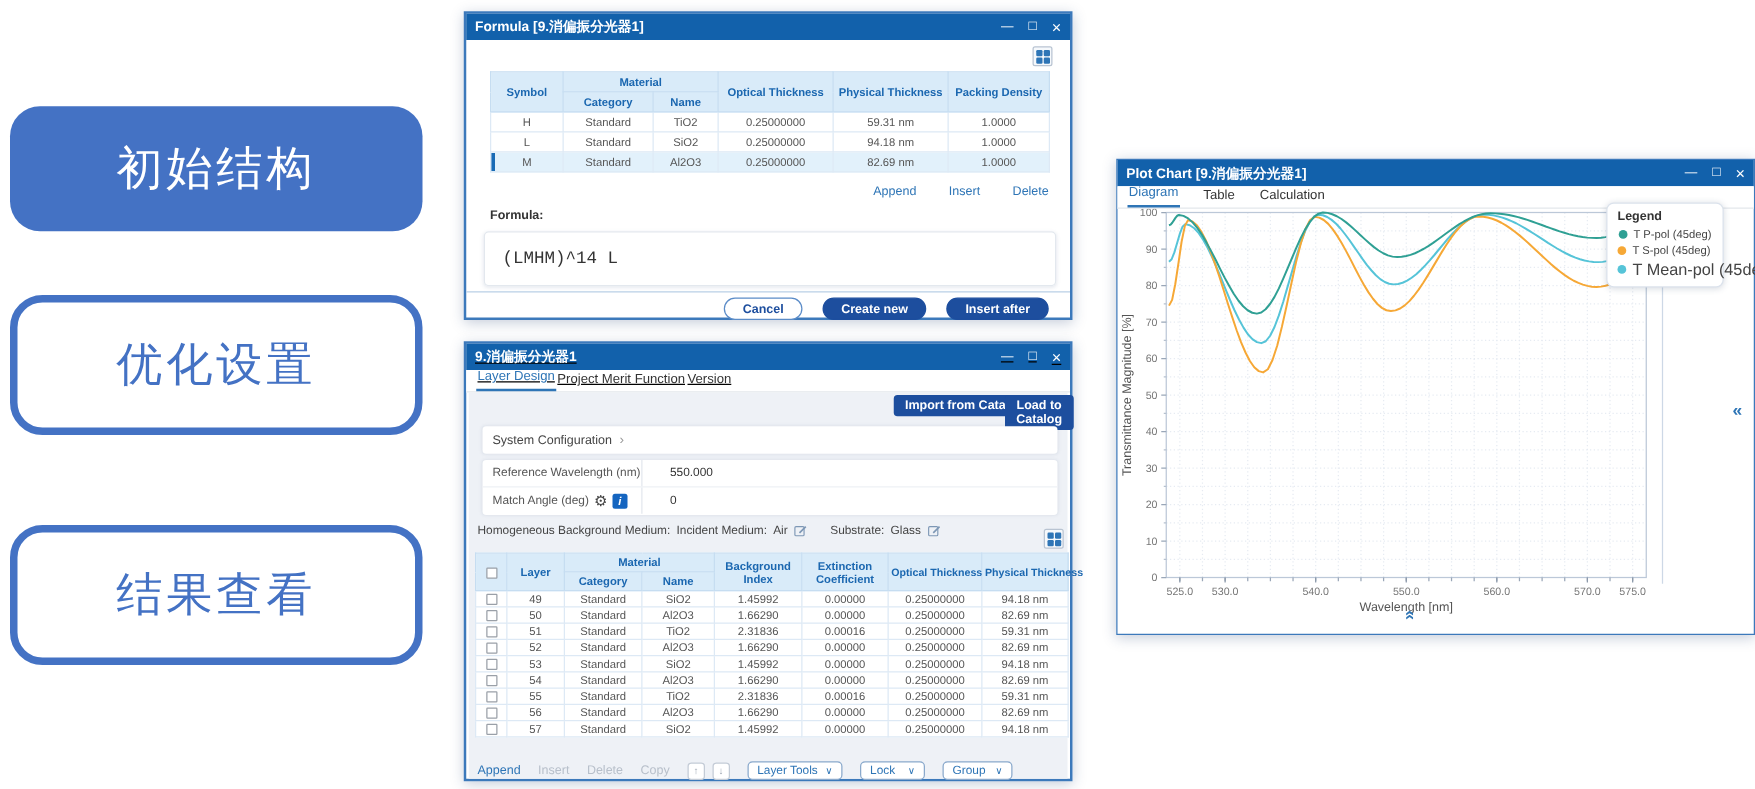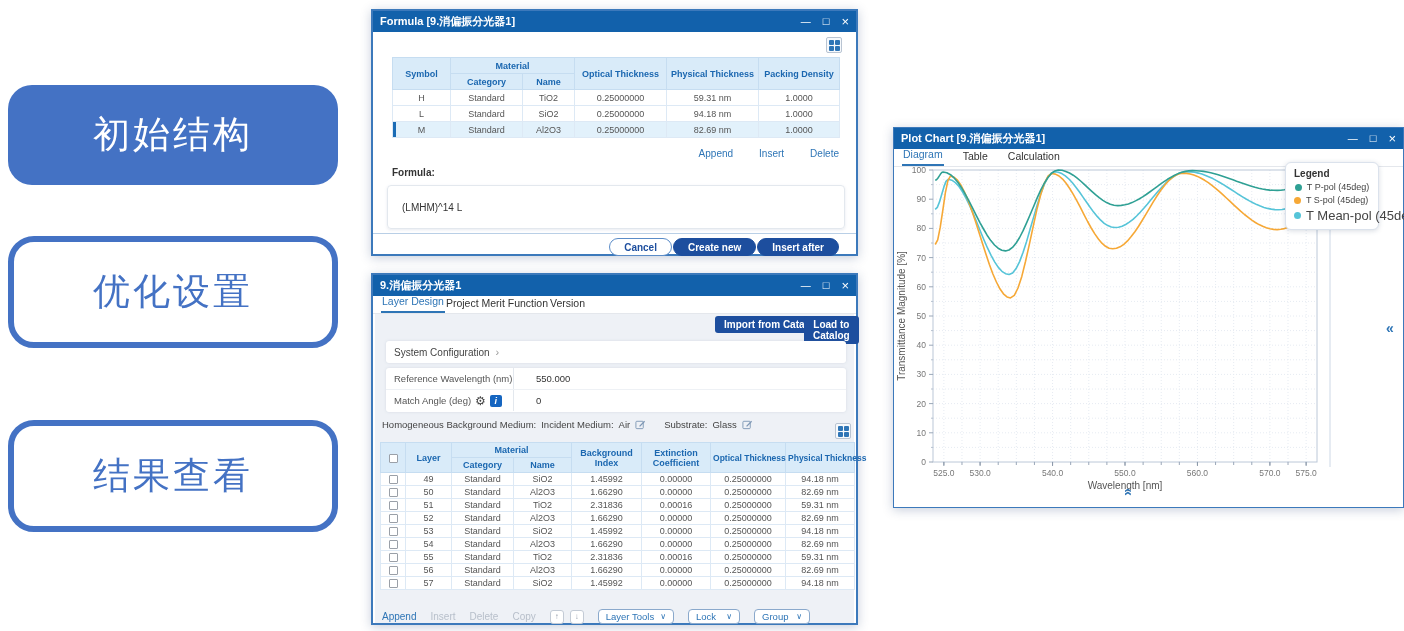--- a/index.html
+++ b/index.html
@@ -127,31 +127,31 @@
         </tr>
       </tbody>
   </table>
   <div class="abs" style="left:19px; top:137px; width:447px; display:flex; justify-content:flex-end; gap:26px;">
     <span class="link">Append</span>
     <span class="link">Insert</span>
     <span class="link">Delete</span>
   </div>
   <div class="abs" style="left:19px; top:156px; font-size:10px; font-weight:bold; color:#333;">Formula:</div>
   <div class="abs" style="left:14px; top:174px; width:458px; height:44px; border:1px solid #e3e8ee; border-radius:4px; box-shadow:0 1px 3px rgba(120,140,170,.18); display:flex; align-items:center; padding-left:14px;">
-    <span style="font-size:10px; color:#333;">(LMHM)^14 L</span>
+    <span style="font-size:14px; color:#333;font-family:Liberation Mono, monospace;">(LMHM)^14 L</span>
   </div>
   <div class="abs" style="left:0; top:222px; width:483px; border-top:1px solid #b9cfe6;"></div>
-  <div class="abs" style="left:0; top:227px; width:466px; display:flex; justify-content:flex-end; gap:1px;">
+  <div class="abs" style="left:0; top:227px; width:466px; display:flex; justify-content:flex-end; gap:16px;">
     <span class="pill-btn pill-cancel">Cancel</span>
     <span class="pill-btn pill-primary">Create new</span>
     <span class="pill-btn pill-primary">Insert after</span>
   </div>
 </div>
 
-<div class="win" style="left:371px; top:273px; width:487px; height:352px;">
+<div class="win" style="left:371px; top:273px; width:487px; height:352px;text-decoration:underline;">
   <div class="titlebar">
     <span class="title">9.消偏振分光器1</span>
     <span class="win-controls">
       <span>—</span>
       <span style="font-size:11px;">□</span>
       <span style="font-size:13px;">×</span>
     </span>
   </div>
   <div class="tabrow" style="height:18px;">
     <span class="tab active">Layer Design</span>

